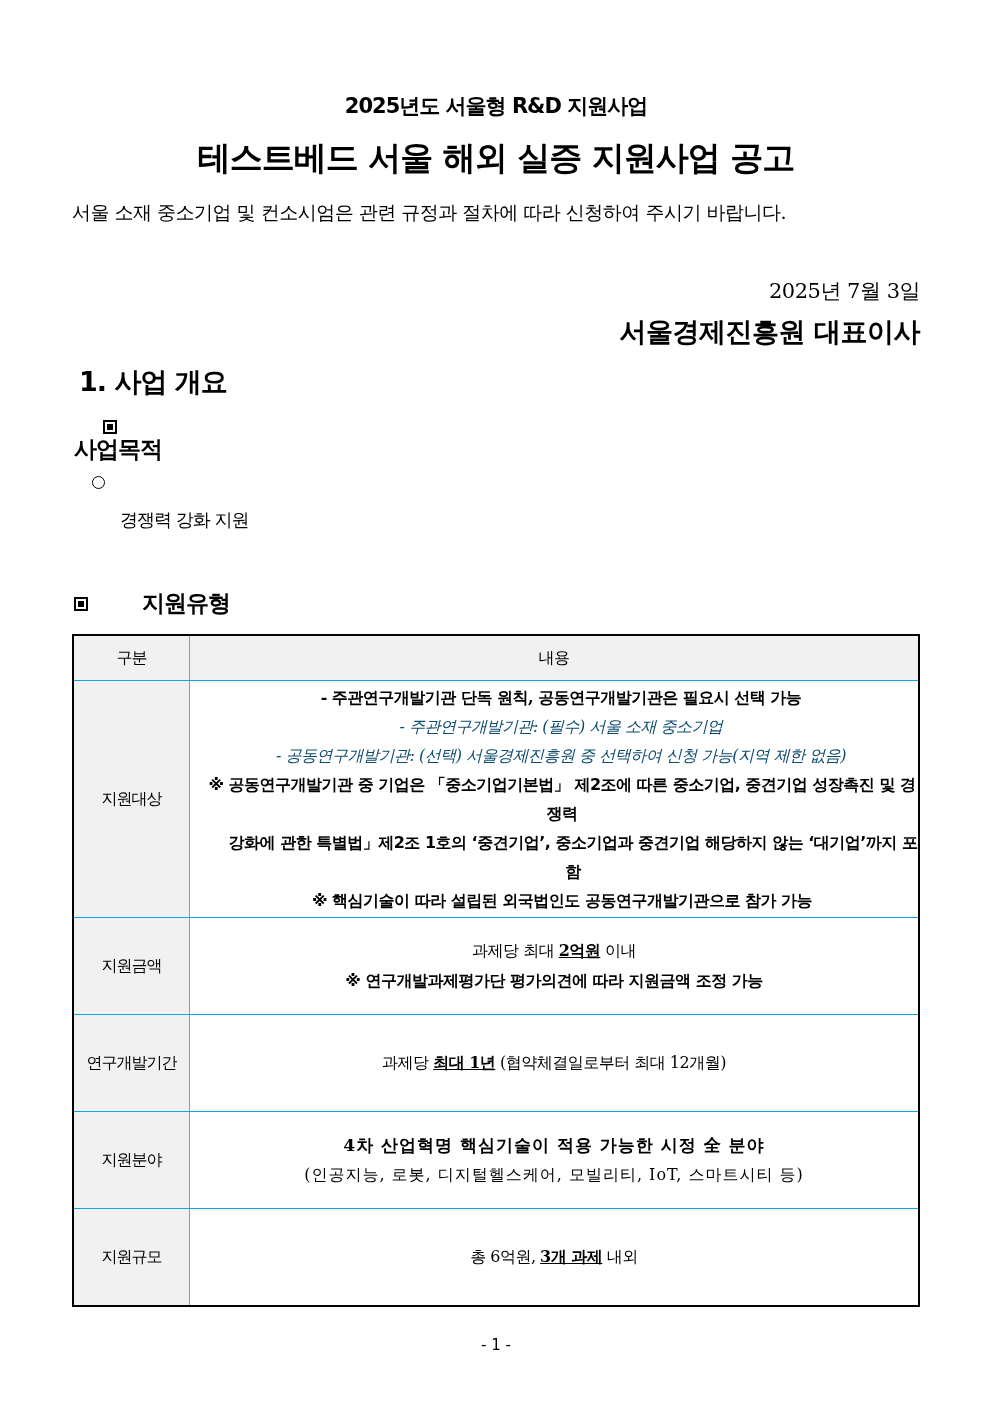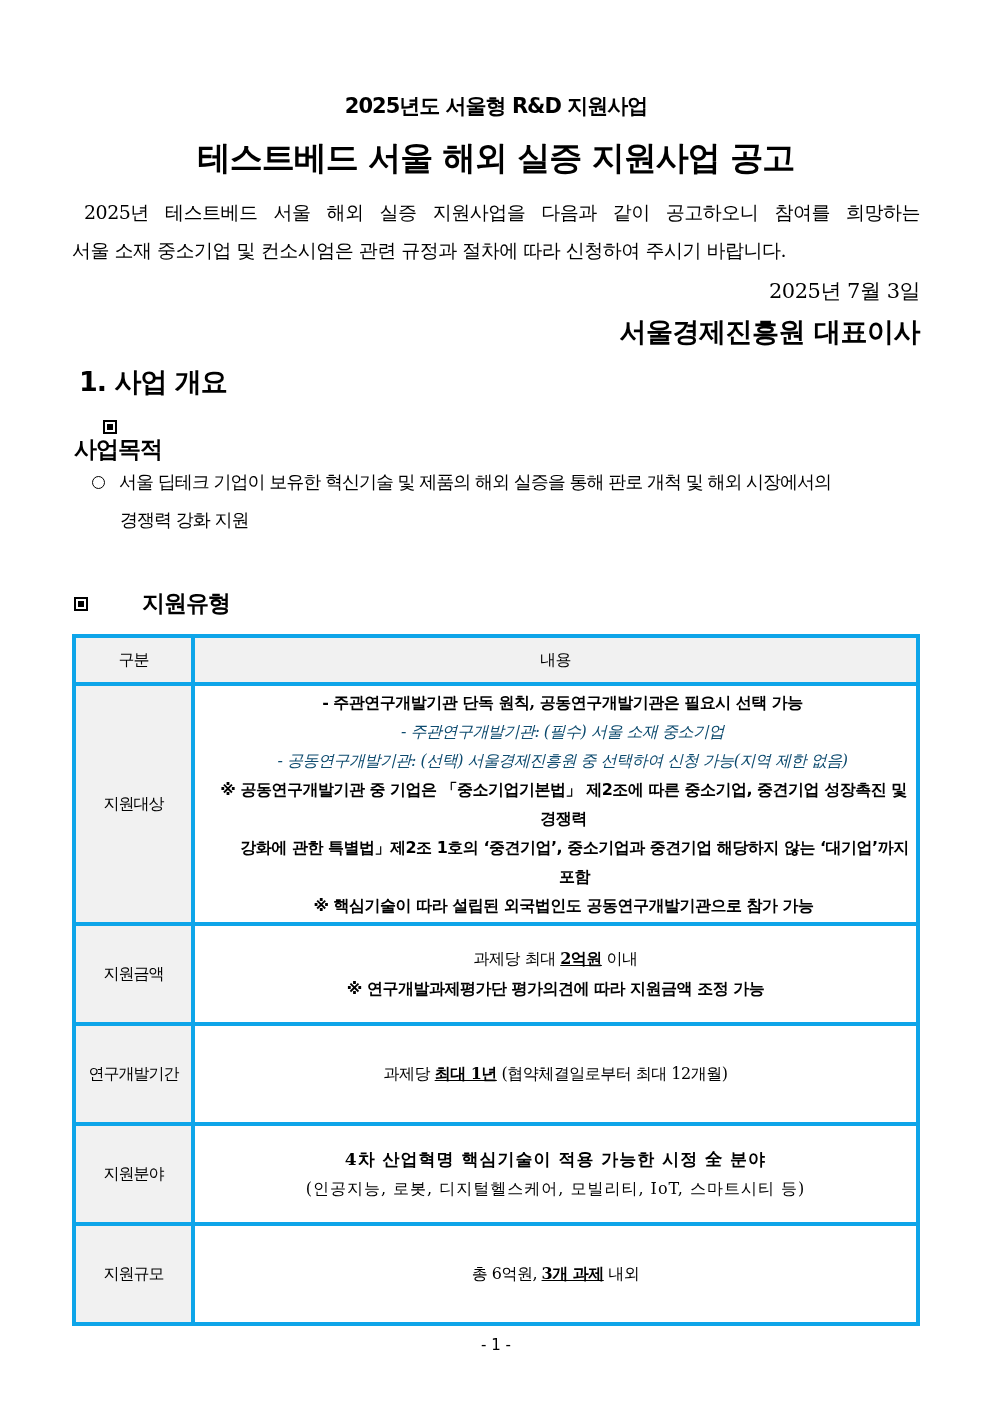--- a/index.html
+++ b/index.html
@@ -14,21 +14,21 @@
     .date { right: 72px; top: 277px; font-family: "DejaVu Serif", "Liberation Serif", serif; font-size: 21px; letter-spacing: -0.5px; }
     .issuer { right: 72px; top: 314px; font-family: "DejaVu Serif", "Liberation Serif", serif; font-size: 27px; font-weight: bold; letter-spacing: -0.5px; }
     .h1 { left: 72px; top: 364px; font-size: 27px; font-weight: bold; letter-spacing: -1px; margin-left: 7px; }
     .h2 { left: 74px; font-size: 23px; font-weight: bold; letter-spacing: -1px; display: flex; align-items: center; }
     .h2 .box { display: inline-block; width: 14px; height: 14px; border: 2px solid #000; position: relative; margin-right: 16px; box-sizing: border-box; }
     .h2 .box::after { content: ""; position: absolute; left: 2px; top: 2px; width: 6px; height: 6px; background: #000; }
     .bullet { left: 92px; width: 828px; top: 463px; font-size: 18px; line-height: 38px; letter-spacing: -1px; }
     .bullet .circ { display: inline-block; width: 13px; height: 13px; border: 1.5px solid #000; border-radius: 50%; margin-right: 14px; vertical-align: -1px; box-sizing: border-box; }
     .bullet .cont { padding-left: 28px; display: block; }
     table.grid { position: absolute; left: 72px; top: 634px; width: 848px; border-collapse: collapse; border: 2px solid #000; }
-    table.grid td { border: 4px solid #0ea5e9; padding: 0; }
+    table.grid td { border: 1px solid #0ea5e9; padding: 0; }
     table.grid td.lab { width: 115px; background: #f1f1f1; text-align: center; font-size: 16px; letter-spacing: -1px; border-right: 1px solid #999; }
     table.grid td.con { text-align: center; font-size: 16px; letter-spacing: -0.5px; }
     .hdr td { height: 44px; }
     .hdr td.con { background: #f1f1f1; letter-spacing: 22px; font-size: 16px; }
     .r1 td { height: 236px; }
     .r1 td.con { text-align: left; padding-left: 14px; font-size: 15.5px; line-height: 29px; }
     .r1 .bold { font-weight: bold; }
     .r1 .plain { color: #0c4a6e; font-family: "DejaVu Serif", "Liberation Serif", serif; font-style: italic; }
     .r1 .note { padding-left: 2px; }
     .r1 .note2 { padding-left: 24px; }
@@ -41,36 +41,35 @@
     .line { display: block; }
     .footer { top: 1336px; font-size: 15px; }
   </style>
 </head>
 <body>
 
 <div class="abs center subtitle">2025년도 서울형 R&amp;D 지원사업</div>
 <div class="abs center title">테스트베드 서울 해외 실증 지원사업 공고</div>
 
 <div class="abs intro">
-  <p class="l1">2025년 테스트베드 서울 해외 실증 지원사업을 다음과 같이 공고하오니 참여를 희망하는</p>
   <p>서울 소재 중소기업 및 컨소시엄은 관련 규정과 절차에 따라 신청하여 주시기 바랍니다.</p>
 </div>
 
 <div class="abs date">2025년 7월 3일</div>
 <div class="abs issuer">서울경제진흥원 대표이사</div>
 
 <div class="abs h1">1. 사업 개요</div>
 
 <div class="abs h2" style="top:420px;flex-direction:column;">
   <span class="box"></span>
   <span>사업목적</span>
 </div>
 
 <div class="abs bullet">
-  <span class="circ"></span><span class="serif">서울 딥테크 기업이 보유한 혁신기술 및 제품의 해외 실증을 통해 판로 개척 및 해외 시장에서의</span>
+  <span class="circ"></span>
   <span class="cont serif">경쟁력 강화 지원</span>
 </div>
 
 <div class="abs h2" style="top:588px;gap:38px;">
   <span class="box"></span>
   <span>지원유형</span>
 </div>
 
 <table class="grid">
   <tbody>

